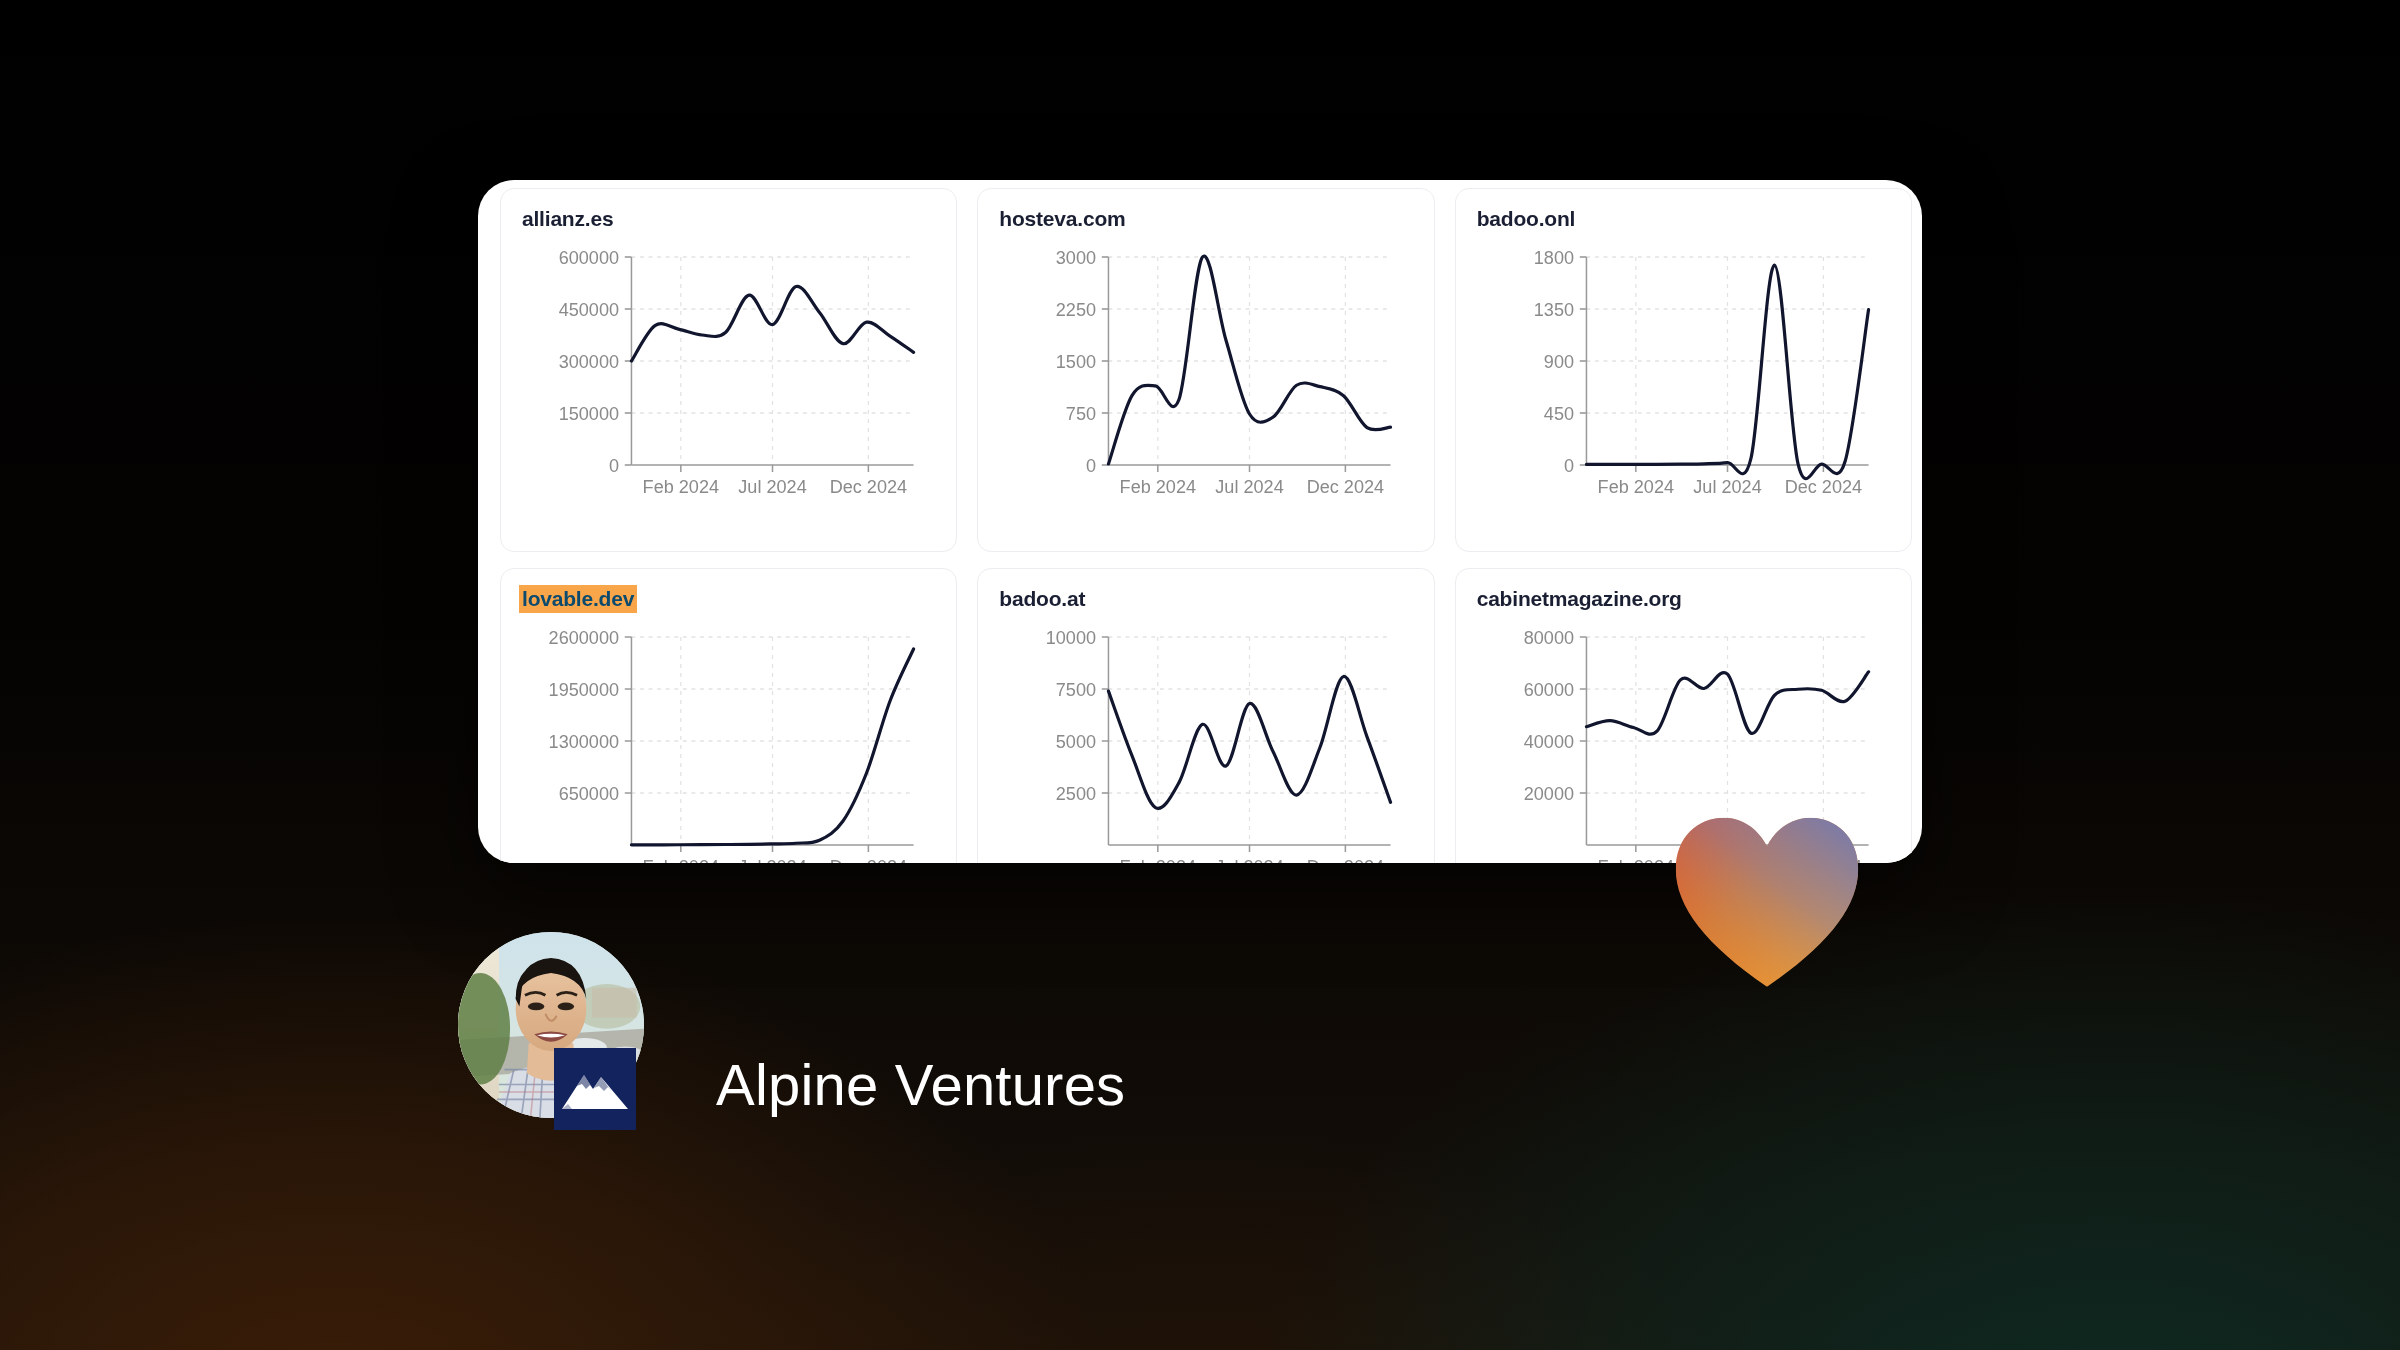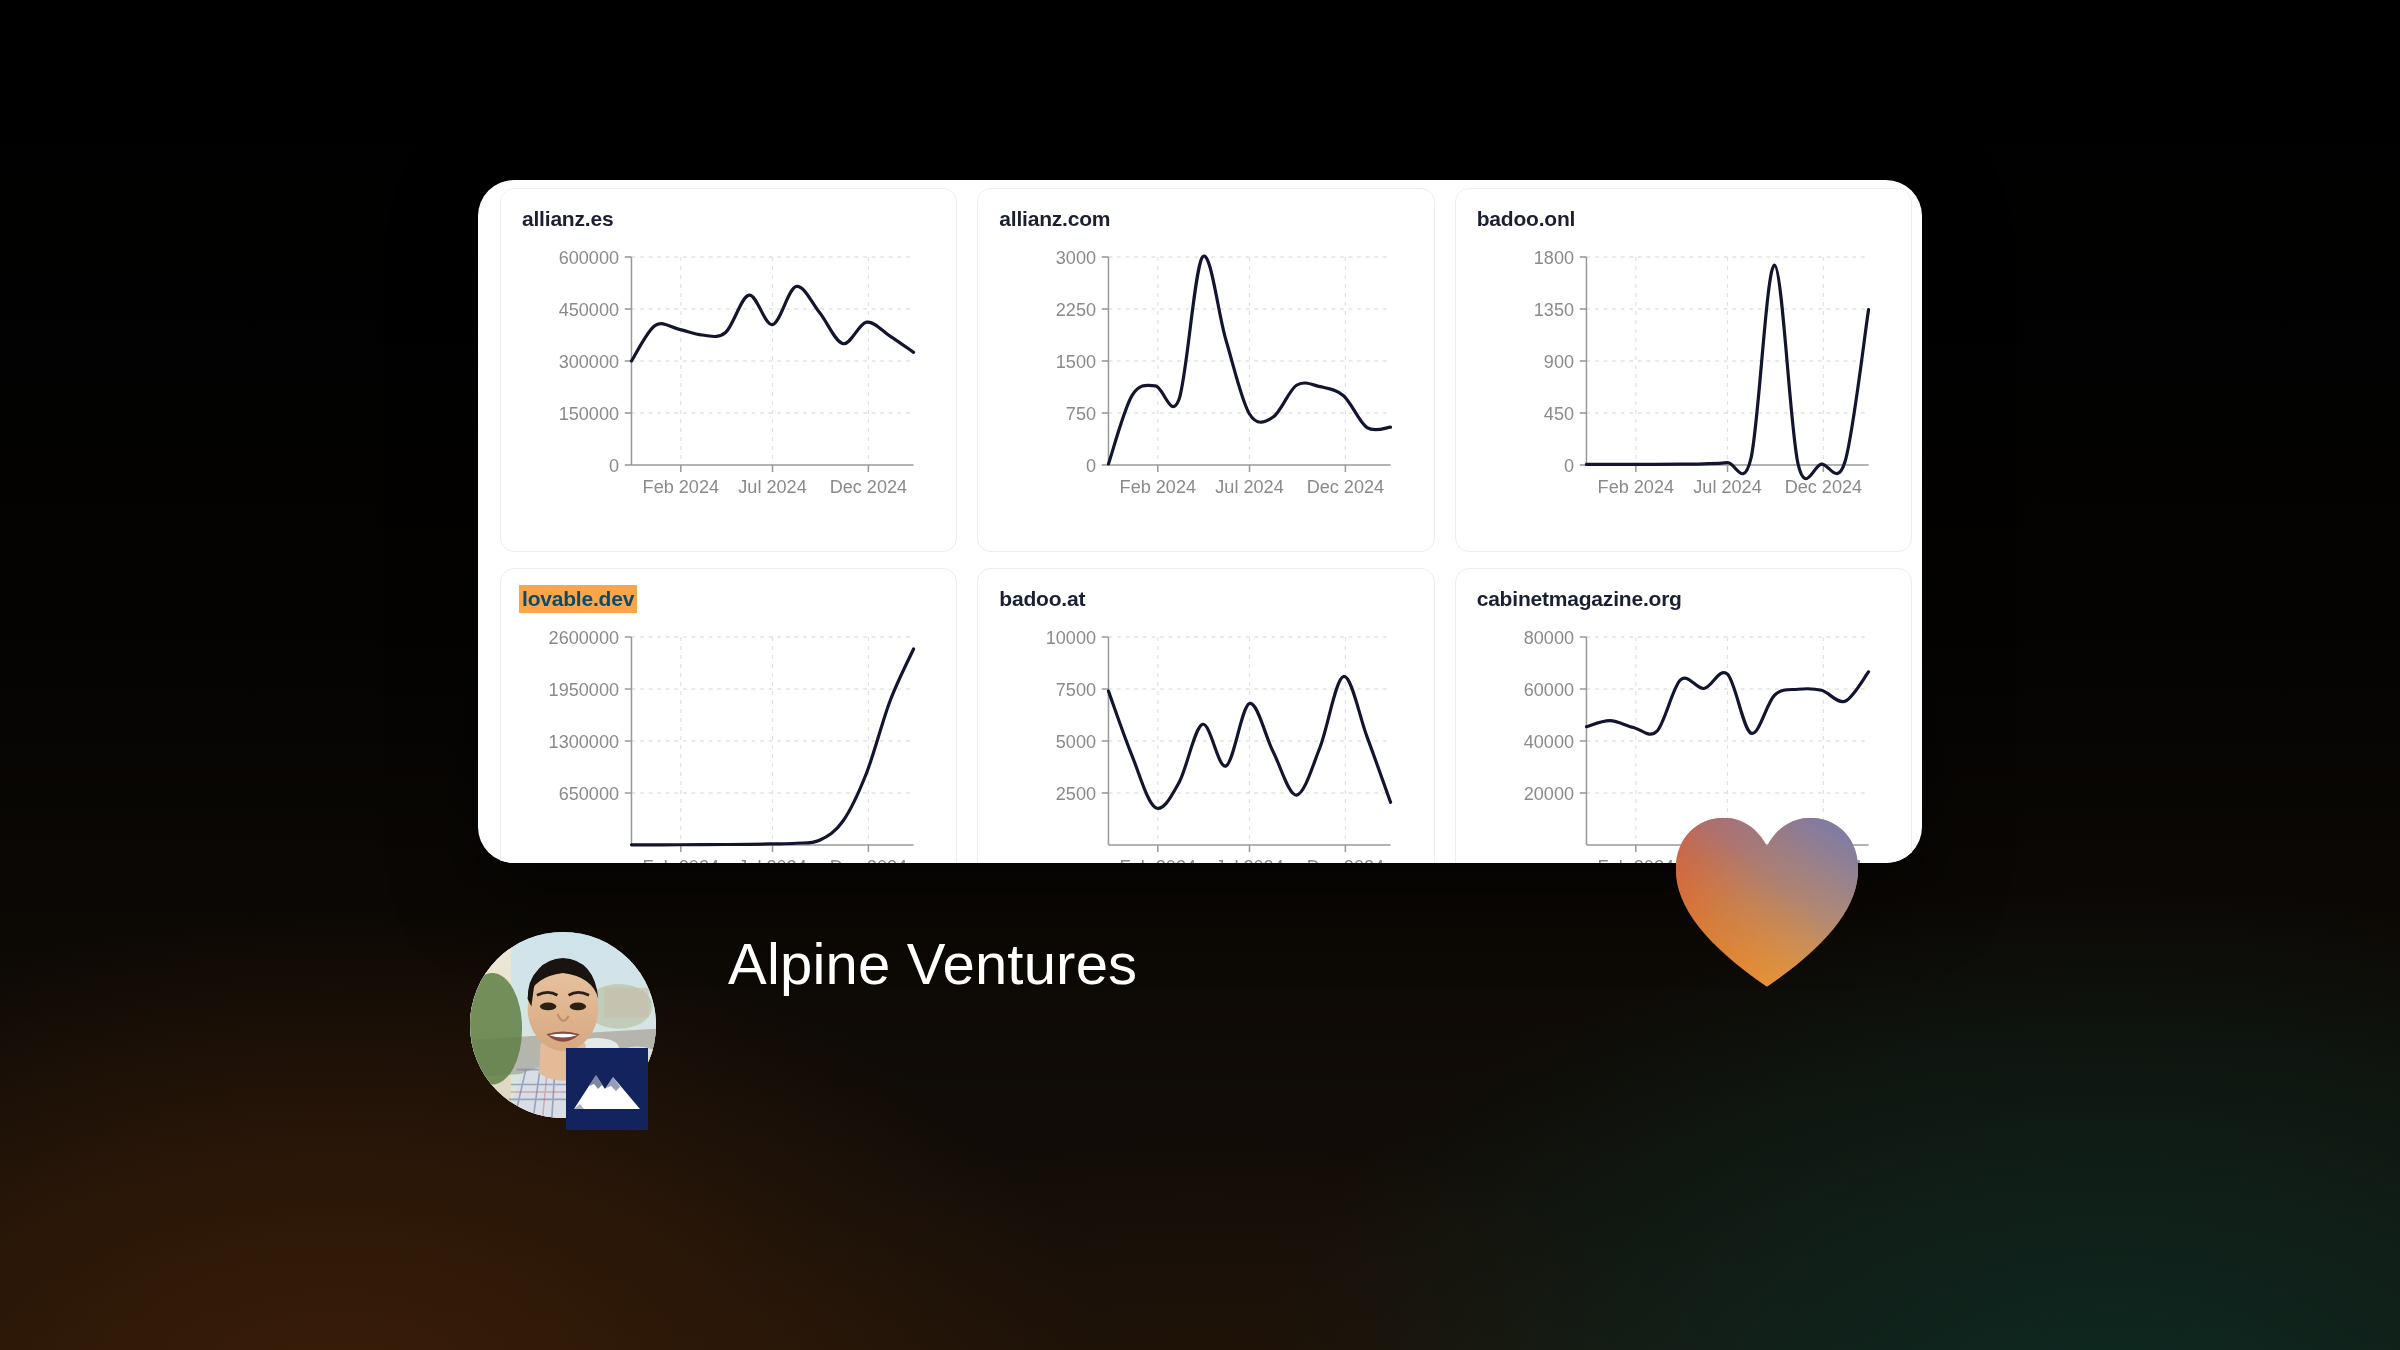--- a/index.html
+++ b/index.html
@@ -77,22 +77,22 @@
   #heart-logo {
     position:absolute;
     left:1672px; top:812px;
     width:190px; height:180px;
     z-index:6;
   }
 
   
   #branding {
     position:absolute;
-    left:470px; top:932px;
-    display:flex; align-items:flex-start; gap:0;
+    left:458px; top:932px;
+    display:flex; align-items:flex-end; gap:0;
     z-index:5;
   }
   #avatar-wrap { position:relative; width:186px; height:186px; flex:0 0 auto; }
   #avatar {
     width:186px; height:186px; border-radius:50%;
     overflow:hidden; position:relative;
     background:#cfd6cf;
   }
   #avatar svg { display:block; width:100%; height:100%; }
   #brand-badge {
@@ -147,21 +147,21 @@
               <line class="tickmark" x1="169.8" y1="218.0" x2="169.8" y2="225.0"></line>
               <text class="xtick" x="169.8" y="246.0">Feb 2024</text>
               <line class="tickmark" x1="266.0" y1="218.0" x2="266.0" y2="225.0"></line>
               <text class="xtick" x="266.0" y="246.0">Jul 2024</text>
               <line class="tickmark" x1="366.6" y1="218.0" x2="366.6" y2="225.0"></line>
               <text class="xtick" x="366.6" y="246.0">Dec 2024</text>
               <path class="series" vector-effect="non-scaling-stroke" d="M 118.00 114.00 C 122.11 108.11, 134.44 83.96, 142.67 78.64 C 150.89 73.32, 159.11 80.55, 167.33 82.11 C 175.56 83.67, 183.78 87.42, 192.00 88.00 C 200.22 88.58, 208.44 92.22, 216.67 85.57 C 224.89 78.93, 233.11 49.46, 241.33 48.13 C 249.56 46.80, 257.78 79.04, 266.00 77.60 C 274.22 76.16, 282.44 41.49, 290.67 39.47 C 298.89 37.44, 307.11 55.93, 315.33 65.47 C 323.56 75.00, 331.78 95.05, 340.00 96.67 C 348.22 98.28, 356.44 76.44, 364.67 75.17 C 372.89 73.90, 381.11 84.01, 389.33 89.04 C 397.56 94.07, 409.89 102.62, 414.00 105.33"></path>
             </g>
           </svg>
         </div></div>
-      <div class="panel"><div class="panel-title">allianz.com</div><div class="plot">
+      <div class="panel"><div class="panel-title">hosteva.com</div><div class="plot">
           <svg viewBox="0 0 440 258" preserveAspectRatio="none" xmlns="http://www.w3.org/2000/svg">
             <g>
               <line class="gridline" x1="118" y1="166.0" x2="414" y2="166.0"></line>
               <line class="gridline" x1="118" y1="114.0" x2="414" y2="114.0"></line>
               <line class="gridline" x1="118" y1="62.0" x2="414" y2="62.0"></line>
               <line class="gridline" x1="118" y1="10.0" x2="414" y2="10.0"></line>
               <line class="gridline" x1="169.8" y1="10" x2="169.8" y2="218.0"></line>
               <line class="gridline" x1="266.0" y1="10" x2="266.0" y2="218.0"></line>
               <line class="gridline" x1="366.6" y1="10" x2="366.6" y2="218.0"></line>
               <line class="axisline" x1="118" y1="10" x2="118" y2="218.0"></line>

